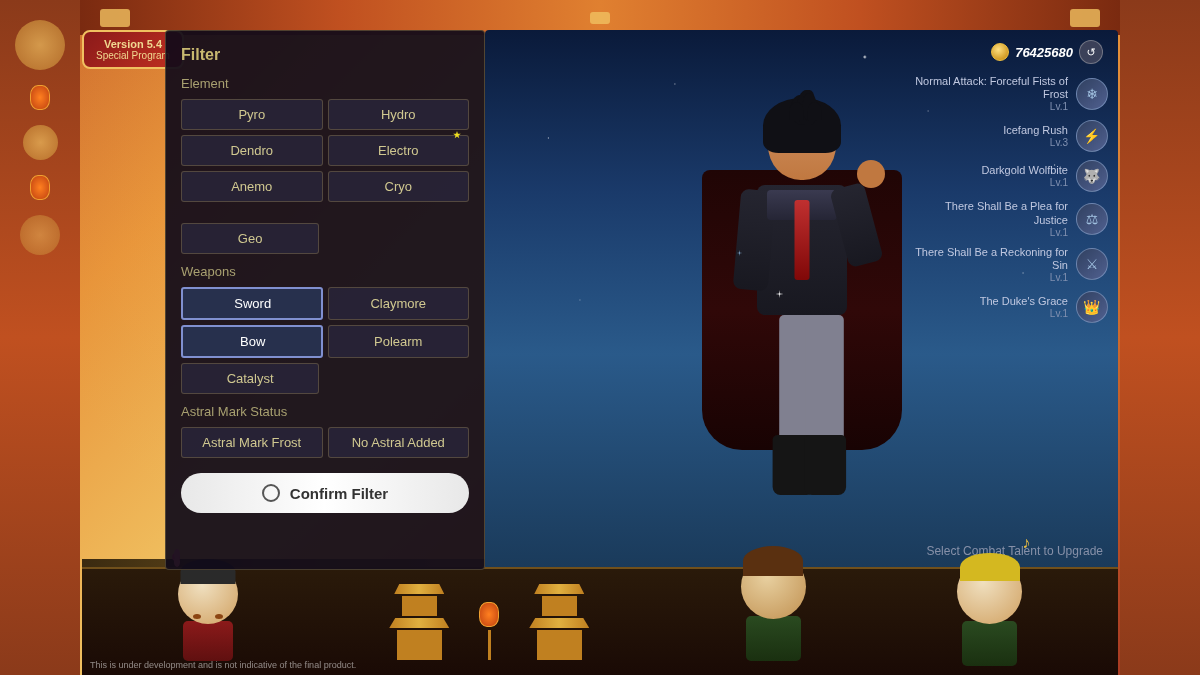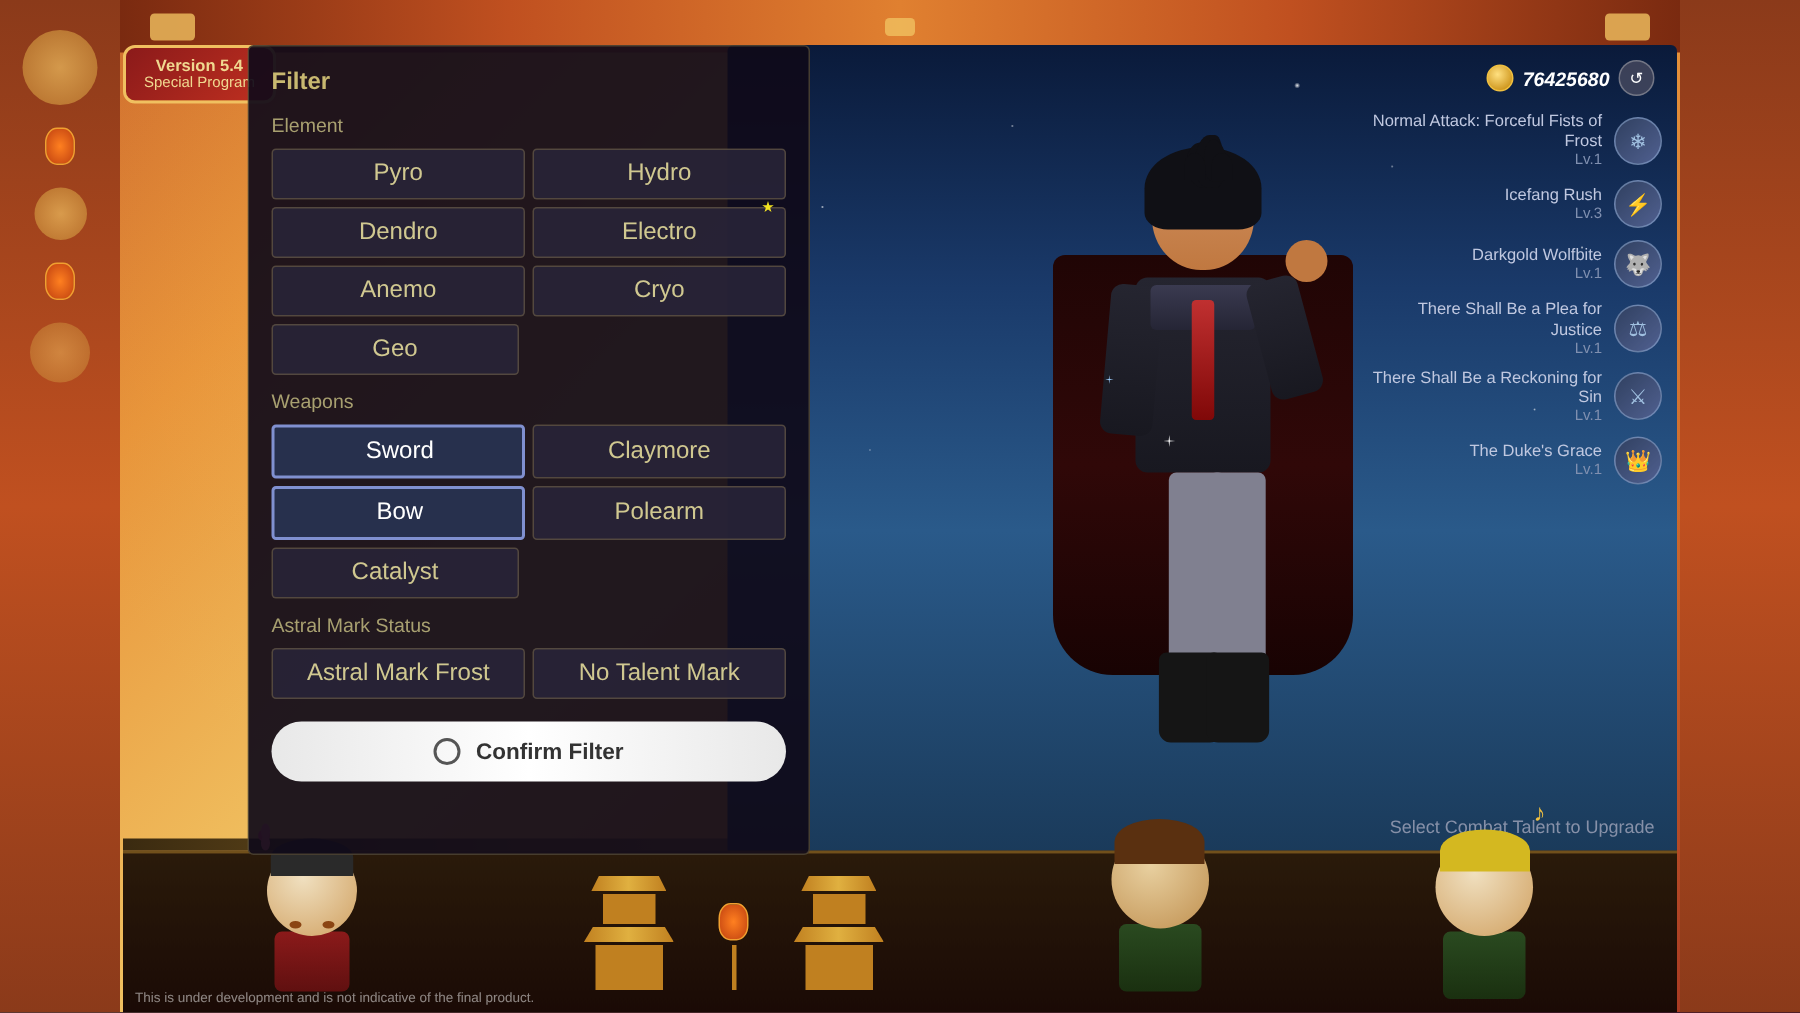--- a/index.html
+++ b/index.html
@@ -100,21 +100,21 @@
     .version-badge .v-line2 {
       color: #f0d890;
       font-size: 10px;
     }
 
     
     .filter-panel {
       position: absolute;
       top: 30px;
       left: 165px;
-      width: 375px;
+      width: 320px;
       bottom: 105px;
       background: rgba(15, 10, 25, 0.92);
       border: 1px solid rgba(200,180,100,0.3);
       z-index: 10;
       padding: 15px;
       border-radius: 4px;
     }
 
     .filter-title {
       color: #c8b870;
@@ -141,21 +141,21 @@
       display: grid;
       grid-template-columns: 1fr;
       gap: 5px;
       margin-bottom: 5px;
     }
 
     .filter-btn {
       background: rgba(40, 35, 55, 0.9);
       border: 1px solid rgba(150,130,80,0.4);
       color: #d0c890;
-      font-size: 16px;
+      font-size: 13px;
       padding: 7px 10px;
       cursor: pointer;
       border-radius: 3px;
       text-align: center;
       transition: background 0.15s;
     }
 
     .filter-btn.selected {
       background: rgba(40, 50, 80, 0.95);
       border: 2px solid #8090d0;
@@ -433,38 +433,38 @@
     <button class="filter-btn">Hydro</button>
     <button class="filter-btn">Dendro</button>
     <div class="relative" style="position:relative;">
       <button class="filter-btn" style="width:100%;">Electro</button>
       <div class="electro-indicator"></div>
     </div>
     <button class="filter-btn">Anemo</button>
     <button class="filter-btn">Cryo</button>
   </div>
   <div class="filter-grid-single">
-    <button class="filter-btn" style="width:48%;">Geo</button>
+    <button class="filter-btn" style="width:48%;margin-top:16px;">Geo</button>
   </div>
 
   <div class="section-label">Weapons</div>
   <div class="filter-grid">
     <button class="filter-btn selected">Sword</button>
     <button class="filter-btn">Claymore</button>
     <button class="filter-btn selected">Bow</button>
     <button class="filter-btn">Polearm</button>
   </div>
   <div style="margin-bottom:5px;">
     <button class="filter-btn" style="width:48%;">Catalyst</button>
   </div>
 
   <div class="section-label">Astral Mark Status</div>
   <div class="filter-grid">
     <button class="filter-btn">Astral Mark Frost</button>
-    <button class="filter-btn">No Talent Mark</button>
+    <button class="filter-btn">No Astral Added</button>
   </div>
 
   <button class="confirm-btn">
     <div class="confirm-circle"></div>
     <span>Confirm Filter</span>
   </button>
 </div>
 
 <div class="main-content">
   <div class="stars-overlay"></div>

